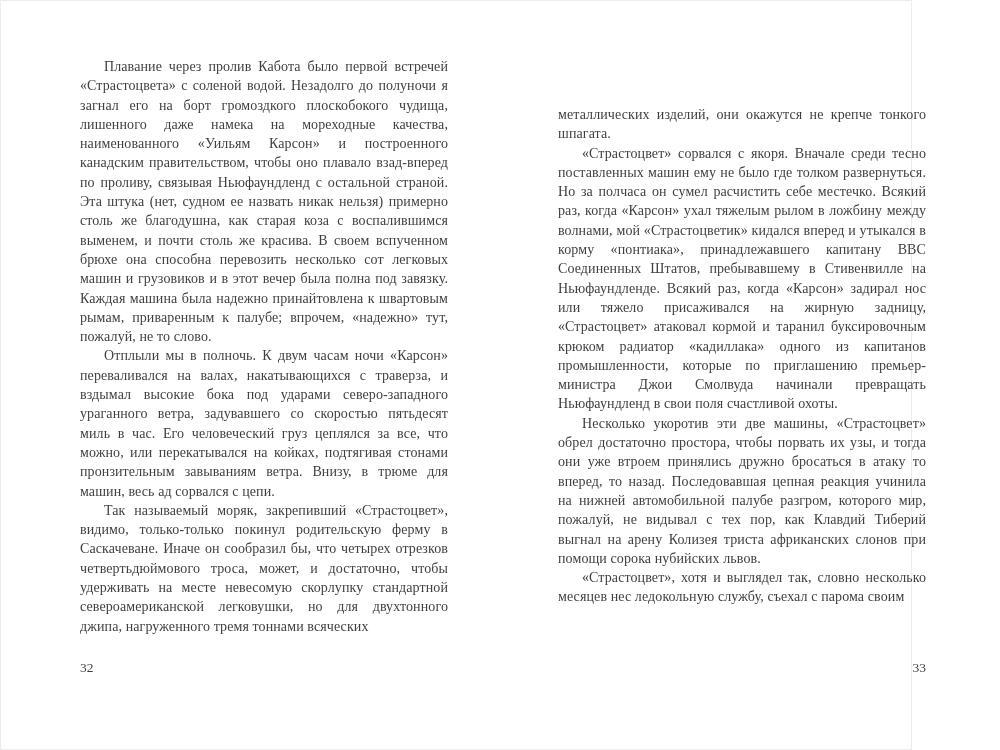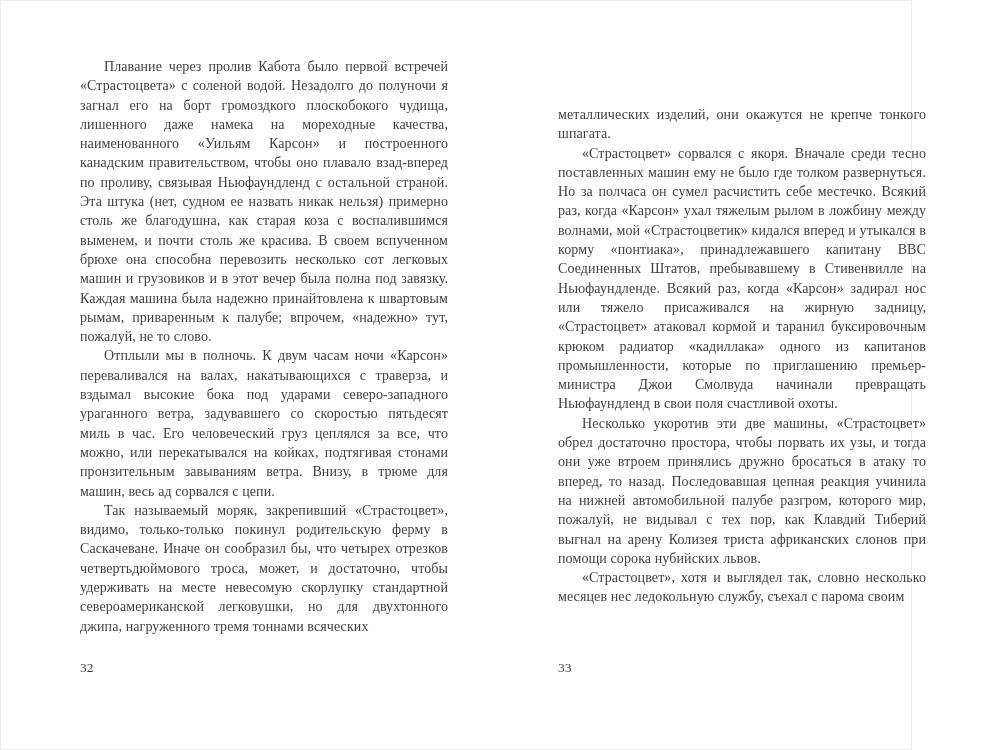--- a/index.html
+++ b/index.html
@@ -45,21 +45,21 @@
     margin-top: 48px;
   }
   .page-number {
     position: absolute;
     top: 660px;
     width: 368px;
     font-size: 13.5px;
     color: #404040;
   }
   .page-number.left-num  { left: 80px;  text-align: left; }
-  .page-number.right-num { left: 558px; }
+  .page-number.right-num { left: 558px; text-align: right; }
 </style>
 </head>
 <body>
 
 <div class="spread">
 
   <div class="page-text left-col">
     <p class="para">Плавание через пролив Кабота было первой встречей «Страстоцвета» с соленой водой. Незадолго до полуночи я загнал его на борт громоздкого плоскобокого чудища, лишенного даже намека на мореходные качества, наименованного «Уильям Карсон» и построенного канадским правительством, чтобы оно плавало взад-вперед по проливу, связывая Ньюфаундленд с остальной страной. Эта штука (нет, судном ее назвать никак нельзя) примерно столь же благодушна, как старая коза с воспалившимся выменем, и почти столь же красива. В своем вспученном брюхе она способна перевозить несколько сот легковых машин и грузовиков и в этот вечер была полна под завязку. Каждая машина была надежно принайтовлена к швартовым рымам, приваренным к палубе; впрочем, «надежно» тут, пожалуй, не то слово.</p>
     <p class="para">Отплыли мы в полночь. К двум часам ночи «Карсон» переваливался на валах, накатывающихся с траверза, и вздымал высокие бока под ударами северо-западного ураганного ветра, задувавшего со скоростью пятьдесят миль в час. Его человеческий груз цеплялся за все, что можно, или перекатывался на койках, подтягивая стонами пронзительным завываниям ветра. Внизу, в трюме для машин, весь ад сорвался с цепи.</p>
     <p class="para">Так называемый моряк, закрепивший «Страстоцвет», видимо, только-только покинул родительскую ферму в Саскачеване. Иначе он сообразил бы, что четырех отрезков четвертьдюймового троса, может, и достаточно, чтобы удерживать на месте невесомую скорлупку стандартной североамериканской легковушки, но для двухтонного джипа, нагруженного тремя тоннами всяческих</p>

